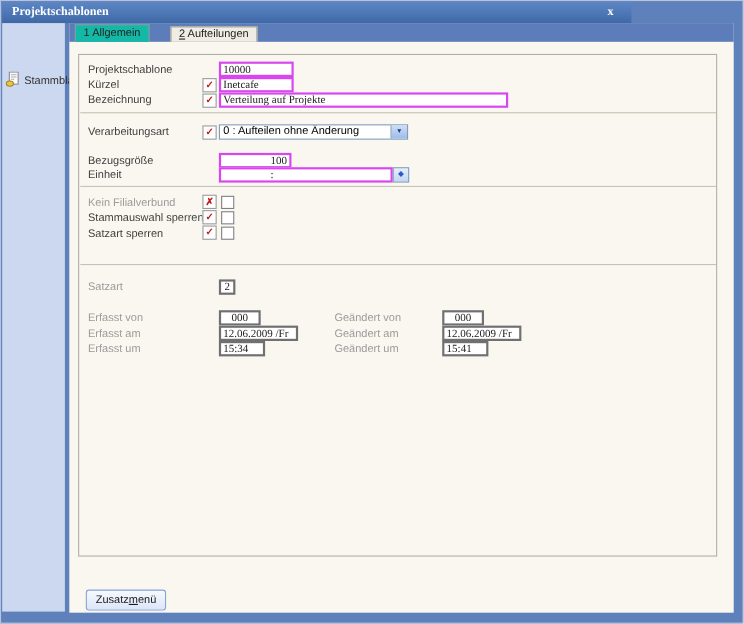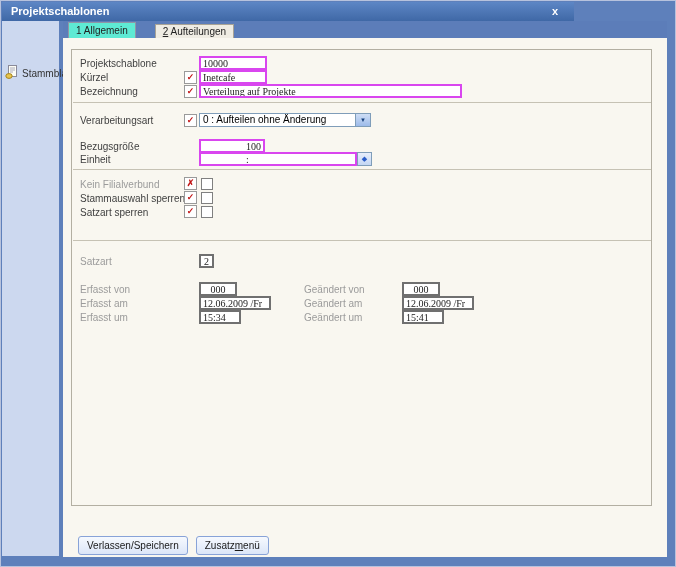--- a/index.html
+++ b/index.html
@@ -2,33 +2,33 @@
 <html><head>
 <meta charset="utf-8">
 <style>
   html,body{margin:0;padding:0;width:676px;height:567px;overflow:hidden;
     font-family:"Liberation Sans",sans-serif;}
   *{box-sizing:border-box;}
   .window{position:relative;width:676px;height:567px;background:#5e80bb;
     border:1px solid #b7c2dd;}
   .titlebar{position:absolute;left:1px;top:1px;width:572px;height:19px;
     background:linear-gradient(#5d86c5,#3f68a6);color:#fff;font-size:11px;
-    font-weight:bold;line-height:19px;padding-left:9px;}
+    font-weight:bold;line-height:19px;padding-left:9px;font-family:Liberation Serif, serif;}
   .close-btn{position:absolute;right:12px;top:0;width:14px;height:19px;
     color:#fff;font-size:11px;font-weight:bold;text-align:center;cursor:default;}
   .sidebar{position:absolute;left:1px;top:20px;width:57px;height:535px;
     background:#ccd8ef;}
   .side-item{position:absolute;left:3px;top:44px;display:flex;align-items:center;
     gap:3px;font-size:10px;color:#333;white-space:nowrap;}
   .main{position:absolute;left:62px;top:20px;width:604px;height:536px;
     background:#f9f7f0;}
   .tabstrip{position:absolute;left:0;top:0;width:604px;height:17px;
     background:#5c7db9;display:flex;align-items:flex-end;padding-left:5px;}
   .tab{font-size:10px;color:#222;padding:1px 7px 1px 7px;white-space:nowrap;}
-  .tab.active{height:16px;background:#5eead4;border:1px solid #8f97a6;
+  .tab.active{height:16px;background:#14b8a6;border:1px solid #8f97a6;
     border-bottom:none;line-height:13px;z-index:2;}
   .tab.inactive{height:14px;background:#efece3;border:1px solid #a8a396;
     border-bottom:none;line-height:11px;margin-left:19px;text-align:center;}
   .content{position:absolute;left:0;top:17px;width:604px;height:519px;}
   .groupbox{position:absolute;left:8px;top:11px;width:581px;height:457px;
     border:1px solid #b3afa2;}
   .lbl{position:absolute;left:8px;font-size:10px;color:#3f3f3f;white-space:nowrap;}
   .lbl.r2{left:232px;text-align:right;}
   .dis{color:#9b9b9b;}
   .fld{position:absolute;height:14px;background:#fff;border:2px solid #d946ef;
@@ -152,18 +152,17 @@
 
         <span class="lbl dis" style="top:262px;">Erfasst um</span>
         <input class="fld fld2" style="top: 260px; left: 127px; width: 42px;" readonly="" value="15:34">
         <span class="lbl r2 dis" style="top:262px;">Geändert um</span>
         <input class="fld fld2" style="top: 260px; left: 330px; width: 42px;" readonly="" value="15:41">
 
       </div>
     </div>
 
     <div class="footer">
-      <button class="btn"><span>Verlassen/Speichern</span></button>
       <button class="btn"><span>Zusatz</span><u>m</u><span>enü</span></button>
     </div>
 
   </div>
 </div>
 
 </body></html>

